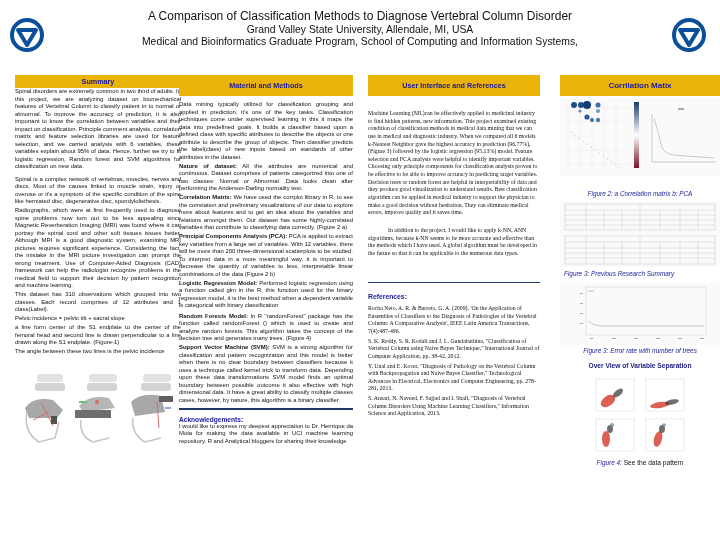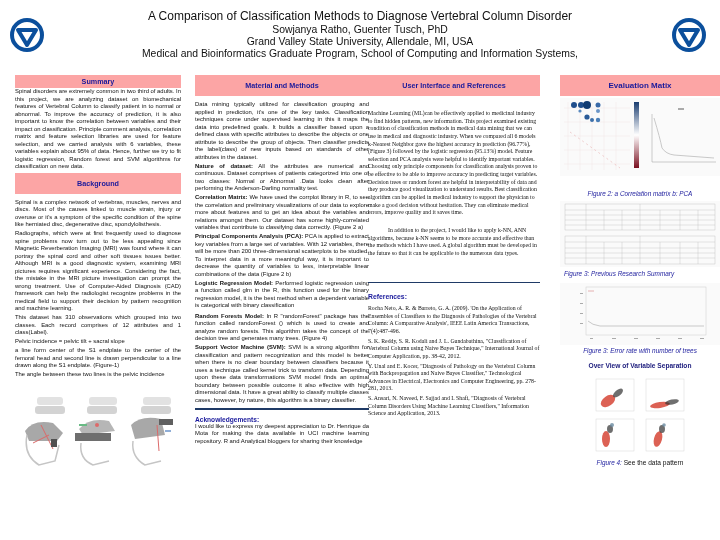--- a/index.html
+++ b/index.html
@@ -9,25 +9,25 @@
     .logo { position: absolute; top: 18px; width: 34px; height: 34px; }
     .logo.left { left: 10px; }
     .logo.right { left: 672px; }
 
     .header { position: absolute; left: 120px; top: 10px; width: 480px; text-align: center; line-height: 1.15; }
     .header .title { font-weight: normal; font-size: 12px; }
     .header .sub { font-size: 10.4px; }
 
     .col { position: absolute; top: 75px; }
     .col1 { left: 15px; width: 166px; }
-    .col2 { left: 195px; width: 174px; }
+    .col2 { left: 179px; width: 174px; }
     .col3 { left: 368px; width: 172px; }
     .col4 { left: 560px; width: 160px; }
 
-    .sec-head { background: #fca5a5; color: #1a1a9c; font-weight: bold; text-align: center; font-size: 7.2px; padding: 4px 0; }
+    .sec-head { background: #eab308; color: #1a1a9c; font-weight: bold; text-align: center; font-size: 7.2px; padding: 4px 0; }
     .sec-head.tall { padding: 6px 0; }
 
     .txt { font-size: 5.9px; line-height: 1.27; text-align: justify; }
     .txt p { margin-bottom: 1.5px; }
     .txt b { font-weight: bold; }
     .serif { font-family: "Liberation Serif", serif; font-size: 5.8px; line-height: 1.32; text-align: left; }
 
     .rule { height: 1.5px; background: #1f3a66; margin: 4px 0 6px; }
 
     .ack-head { color: #1a1a9c; font-weight: bold; font-size: 6.6px; margin-top: 2px; }
@@ -50,31 +50,29 @@
 </div>
 <div class="logo right">
   <svg width="34" height="34" viewBox="0 0 34 34">
     <circle cx="17" cy="17" r="15" fill="none" stroke="#0b4f9c" stroke-width="4"></circle>
     <path d="M8 12 L26 12 L17 27 Z" fill="none" stroke="#0b4f9c" stroke-width="4" stroke-linejoin="round"></path>
   </svg>
 </div>
 
 <div class="header">
   <div class="title">A Comparison of Classification Methods to Diagnose Vertebral Column Disorder</div>
-  <div class="sub">Sowjanya Ratho, Guenter Tusch, PhD</div>
   <div class="sub">Grand Valley State University, Allendale, MI, USA</div>
   <div class="sub">Medical and Bioinformatics Graduate Program, School of Computing and Information Systems,</div>
 </div>
 
 <div class="col col1">
   <div class="sec-head" style="padding:2px 0;">Summary</div>
   <div class="txt">
     <p>Spinal disorders are extremely common in two third of adults. In this project, we are analyzing dataset on biomechanical features of Vertebral Column to classify patient in to normal or abnormal. To improve the accuracy of prediction, it is also important to know the correlation between variables and their impact on classification. Principle comment analysis, correlation matrix and feature selection libraries are used for feature selection, and we carried analysis with 6 variables, these variables explain about 95% of data. Hence, further we try to fit logistic regression, Random forest and SVM algorithms for classification on new data.</p>
   </div>
-  <div class="sec-head tall" style="margin-top:2px;">Background</div>
   <div class="txt" style="margin-top:5px;">
     <p>Spinal is a complex network of vertebras, muscles, nerves and discs. Most of the causes linked to muscle strain, injury or overuse or it's a symptom of the specific condition of the spine like herniated disc, degenerative disc, spondylolisthesis.</p>
     <p>Radiographs, which were at first frequently used to diagnose spine problems now turn out to be less appealing since Magnetic Reverberation Imaging (MRI) was found where it can portray the spinal cord and other soft tissues issues better. Although MRI is a good diagnostic system, examining MRI pictures requires significant experience. Considering the fact, the mistake in the MRI picture investigation can prompt the wrong treatment. Use of Computer-Aided Diagnosis (CAD) framework can help the radiologist recognize problems in the medical field to support their decision by pattern recognition and machine learning.</p>
     <p>This dataset has 310 observations which grouped into two classes. Each record comprises of 12 attributes and 1 class(Label).</p>
     <p>Pelvic incidence = pelvic tilt + sacral slope</p>
     <p>a line form center of the S1 endplate to the center of the femoral head and second line is drawn perpendicular to a line drawn along the S1 endplate. (Figure-1)</p>
     <p>The angle between these two lines is the pelvic incidence</p>
   </div>
   <div class="spine">
     <svg width="166" height="78" viewBox="0 0 166 78">
@@ -137,21 +135,21 @@
   <div class="ref-head">References:</div>
   <div class="serif">
     <p style="margin-bottom:2px;">Rocha Neto, A. R. &amp; Barreto, G. A. (2009). 'On the Application of Ensembles of Classifiers to the Diagnosis of Pathologies of the Vertebral Column: A Comparative Analysis', IEEE Latin America Transactions, 7(4):487-496.</p>
     <p style="margin-bottom:2px;">S. K. Reddy, S. R. Kodali and J. L. Gundabathina, "Classification of Vertebral Column using Naive Bayes Technique," International Journal of Computer Application, pp. 38-42, 2012.</p>
     <p style="margin-bottom:2px;">Y. Unal and E. Kocer, "Diagnosis of Pathology on the Vertebral Column with Backpropagation and Naive Bayes Classifier," Technological Advances in Electrical, Electronics and Computer Engineering, pp. 278- 281, 2013.</p>
     <p style="margin-bottom:2px;">S. Ansari, N. Naveed, F. Sajjad and I. Shafi, "Diagnosis of Vertebral Column Disorders Using Machine Learning Classifiers," Information Science and Application, 2013.</p>
   </div>
 </div>
 
 <div class="col col4">
-  <div class="sec-head tall" style="font-size:8px;">Evaluation Matix</div>
+  <div class="sec-head tall" style="font-size:8px;">Corrilation Matix</div>
 
   <div class="fig" style="display:flex; margin-top:2px; height:78px;">
     <svg width="84" height="78" viewBox="0 0 84 78">
       <g stroke="#f0e0e0" stroke-width="0.4">
         <line x1="8" y1="4" x2="8" y2="72"></line>
           <line x1="20" y1="4" x2="20" y2="72"></line>
           <line x1="32" y1="4" x2="32" y2="72"></line>
           <line x1="44" y1="4" x2="44" y2="72"></line>
           <line x1="56" y1="4" x2="56" y2="72"></line>
         <line x1="4" y1="10" x2="70" y2="10"></line>

